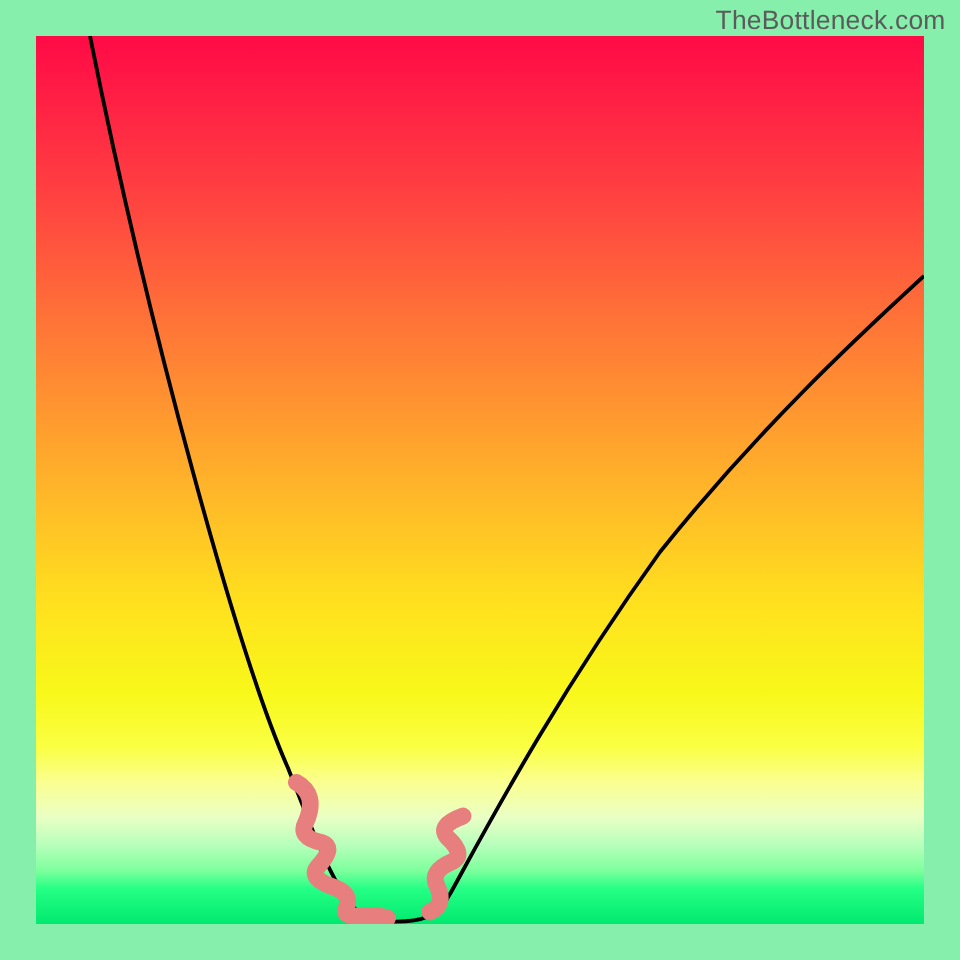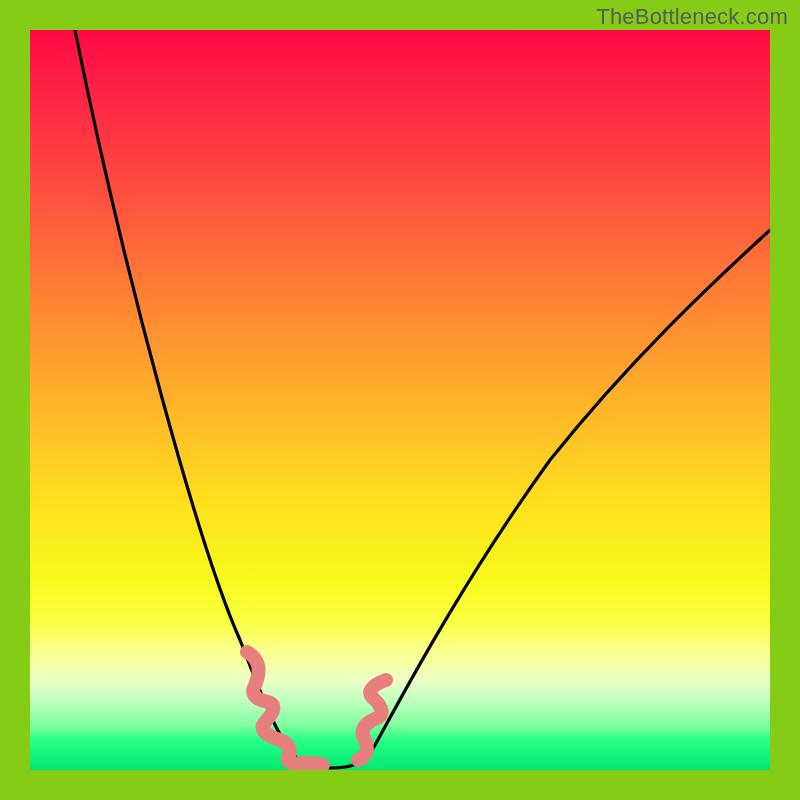--- a/index.html
+++ b/index.html
@@ -10,21 +10,21 @@
     background: #000;
     overflow: hidden;
     font-family: Arial, Helvetica, sans-serif;
   }
   .frame {
     position: absolute;
     left: 0;
     top: 0;
     width: 800px;
     height: 800px;
-    background: #84cc16;
+    background: #86efac;
   }
   .plot {
     position: absolute;
     left: 30px;
     top: 30px;
     width: 740px;
     height: 740px;
     
     background: linear-gradient(to bottom,
       #ff0a45 0%,

